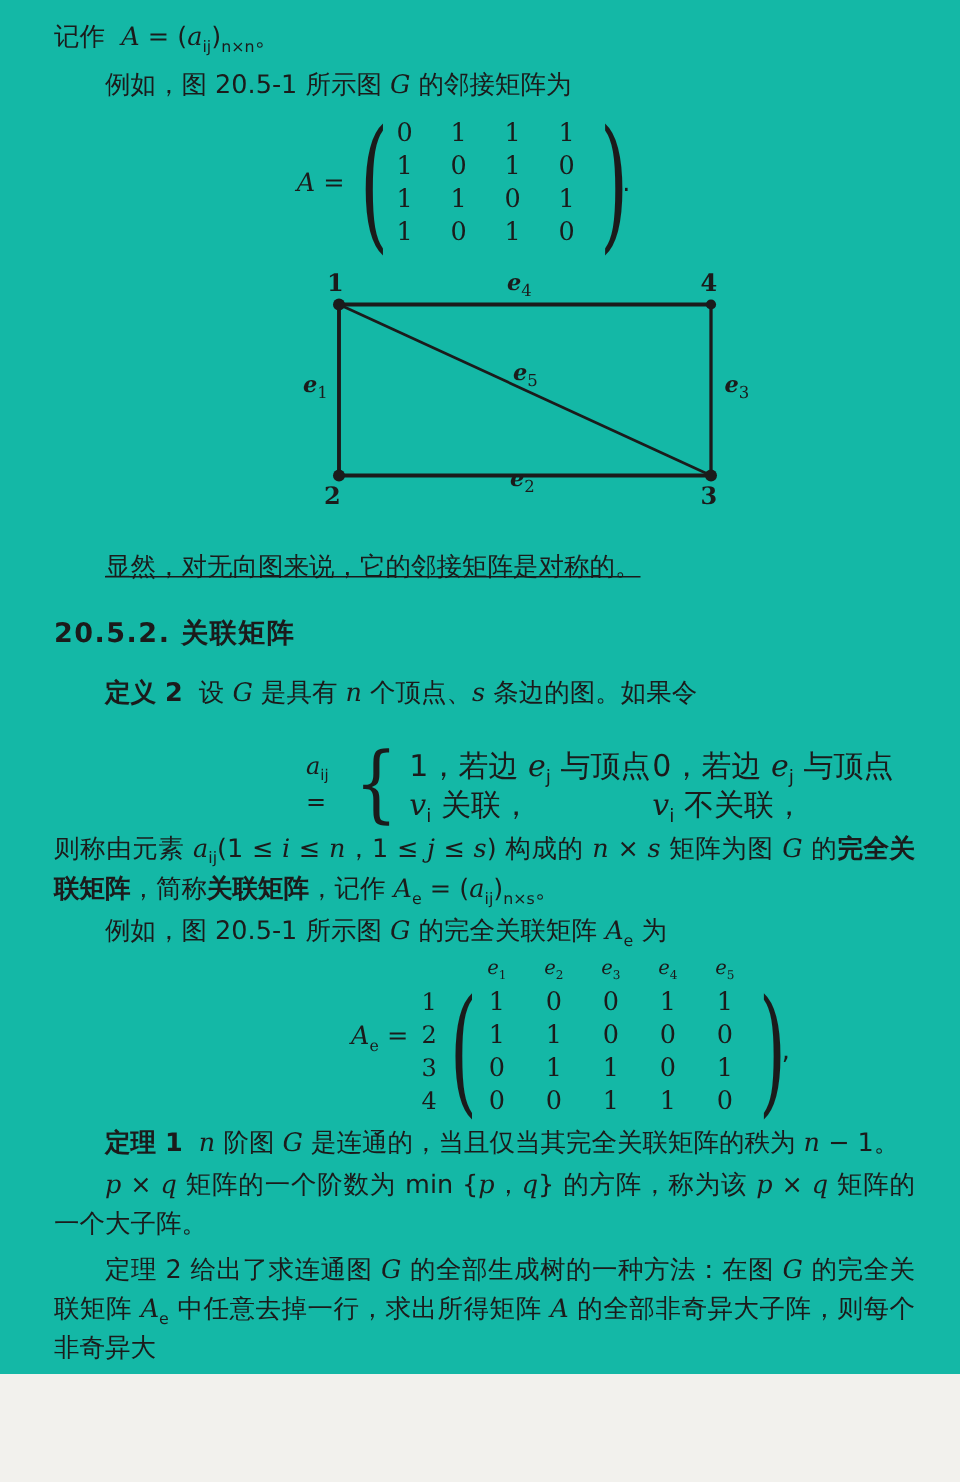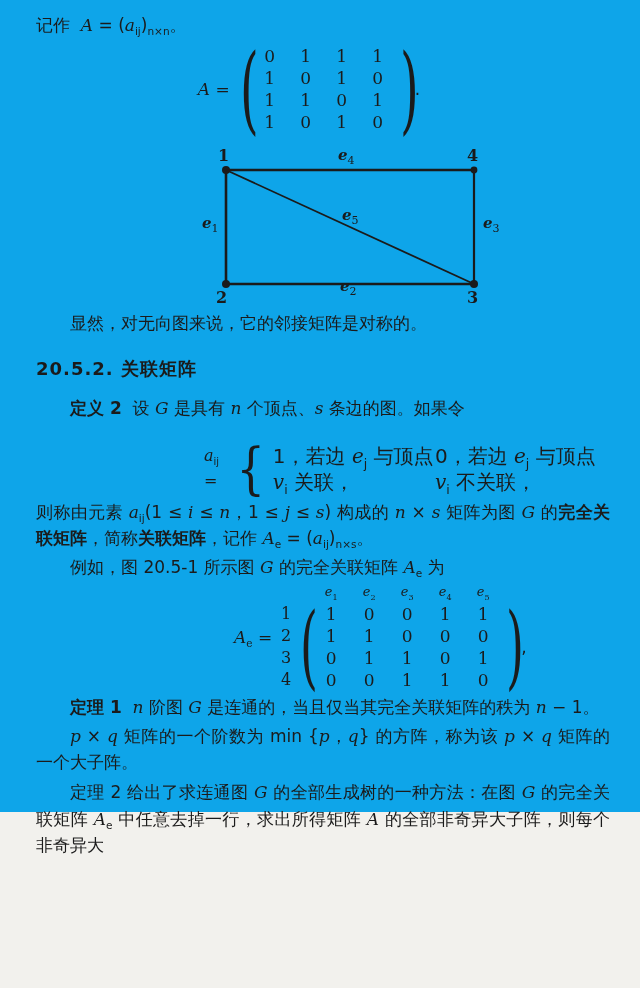--- a/index.html
+++ b/index.html
@@ -2,22 +2,22 @@
 <html><head>
 <meta charset="utf-8">
 <style>
   html,body{margin:0;padding:0;}
   body{
     width:640px;height:988px;overflow:hidden;
     background:#f2f1ed;
     font-family:"DejaVu Sans",sans-serif;
   }
   .page{
-    width:640px;height:812px;box-sizing:border-box;
-    background:#0ea5e9;color:#1b1b1b;
+    width:640px;height:916px;box-sizing:border-box;
+    background:#14b8a6;color:#1b1b1b;
     padding:10px 30px 0 36px;
     font-size:17px;line-height:1.55;
   }
   p{margin:0;}
   .indent{text-indent:2em;}
   .justify{text-align:justify;}
   .seg-i{font-style:italic;font-family:"DejaVu Serif",serif;}
   .seg-b{font-weight:bold;}
   span,sub,i{white-space:pre-wrap;}
   sub{font-size:0.62em;line-height:0;}
@@ -52,29 +52,30 @@
   .figure-box{position:relative;width:330px;height:162px;margin:12px 0 0 150px;}
   .figure-box svg{position:absolute;left:0;top:10px;}
   .vlabel{position:absolute;font-family:"DejaVu Serif",serif;font-weight:bold;
     font-size:16px;line-height:16px;}
   .elabel{position:absolute;font-family:"DejaVu Serif",serif;font-weight:bold;
     font-size:15px;line-height:15px;font-style:italic;}
   .elabel sub{font-style:normal;font-weight:normal;font-size:11px;}
   .figure-caption{width:330px;margin-left:150px;text-align:center;
     font-size:16px;letter-spacing:2px;margin-top:4px;}
   .section-heading{font-size:18px;font-weight:bold;margin-top:18px;letter-spacing:1px;}
-  .mt6{margin-top:6px;}.mt12{margin-top:12px;}.mt22{}
+  .mt6{margin-top:6px;}.mt12{margin-top:12px;}.mt22{margin-top:22px;text-decoration:underline;}
   .mt2{margin-top:2px;}.mt4{margin-top:4px;}
 </style>
 </head>
 <body>
 
 <div class="page">
 
   <p class="mt2"><span>记作  </span><span class="seg-i">A</span><span> = (</span><span class="seg-i">a</span><sub>ij</sub><span>)</span><sub>n×n</sub><span>。</span></p>
+  <p class="indent mt6"><span>例如，图 20.5-1 所示图 </span><span class="seg-i">G</span><span> 的邻接矩阵为</span></p>
 
   <div class="matrix-wrap" style="transform:translateX(-14px);">
     <span class="mlabel"><span class="seg-i">A</span><span> =</span></span>
     <span class="paren">(</span>
     <div class="mgrid" style="display: grid; grid-template-columns: repeat(4, 36px);">
         <span>0</span>
         <span>1</span>
         <span>1</span>
         <span>1</span>
         <span>1</span>

